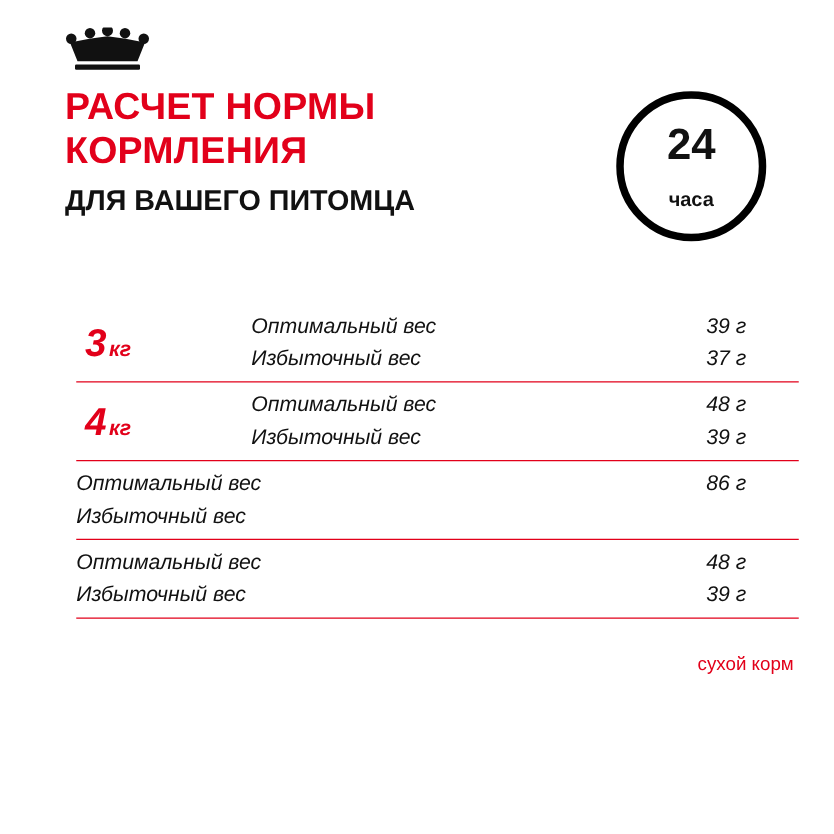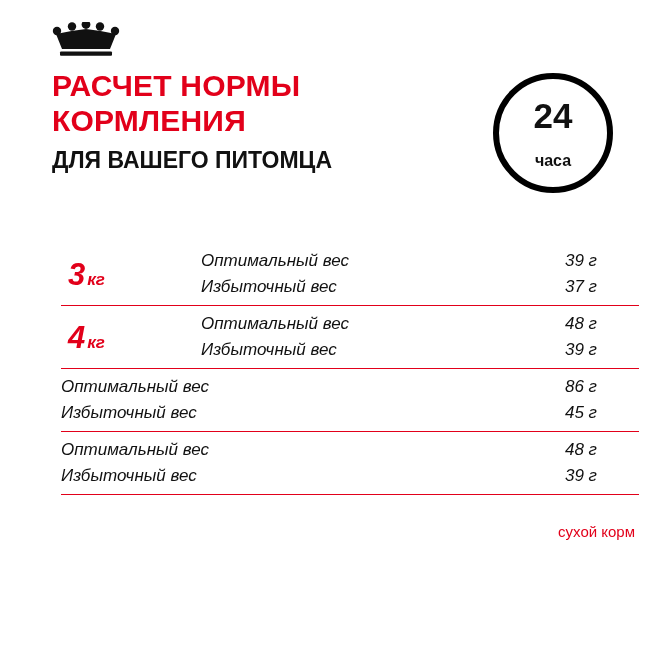--- a/index.html
+++ b/index.html
@@ -222,21 +222,20 @@
     </div>
 
     <div class="row">
       <div class="lines">
         <div class="line">
           <span class="label">Оптимальный вес</span>
           <span class="value">86 г</span>
         </div>
         <div class="line">
           <span class="label">Избыточный вес</span>
-          <span class="value">45 г</span>
         </div>
       </div>
     </div>
 
     <div class="row">
       <div class="lines">
         <div class="line">
           <span class="label">Оптимальный вес</span>
           <span class="value">48 г</span>
         </div>

